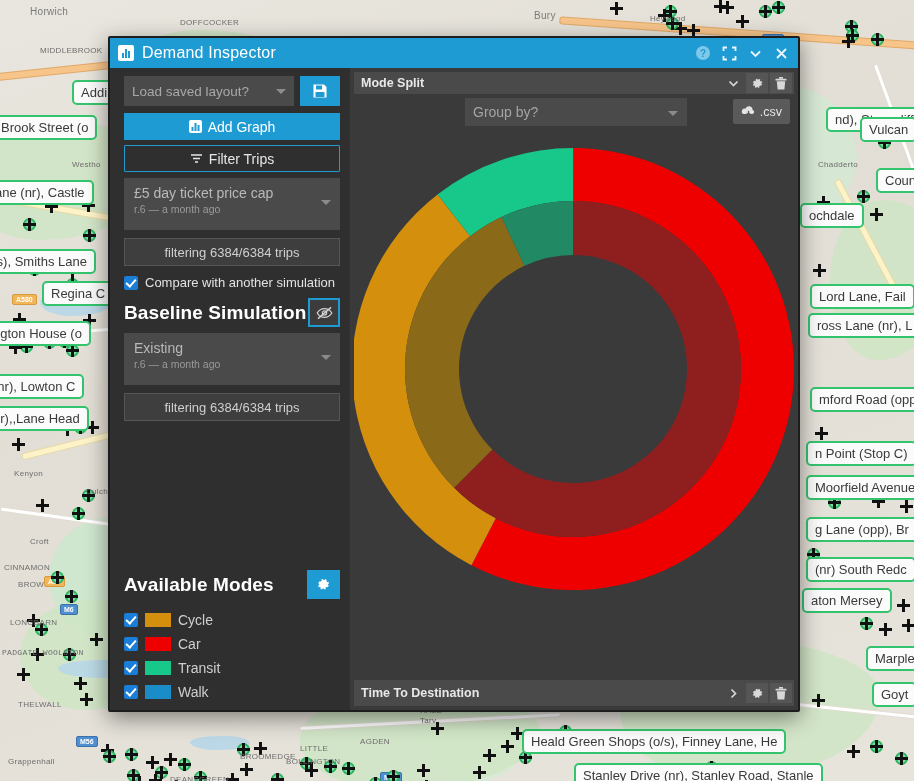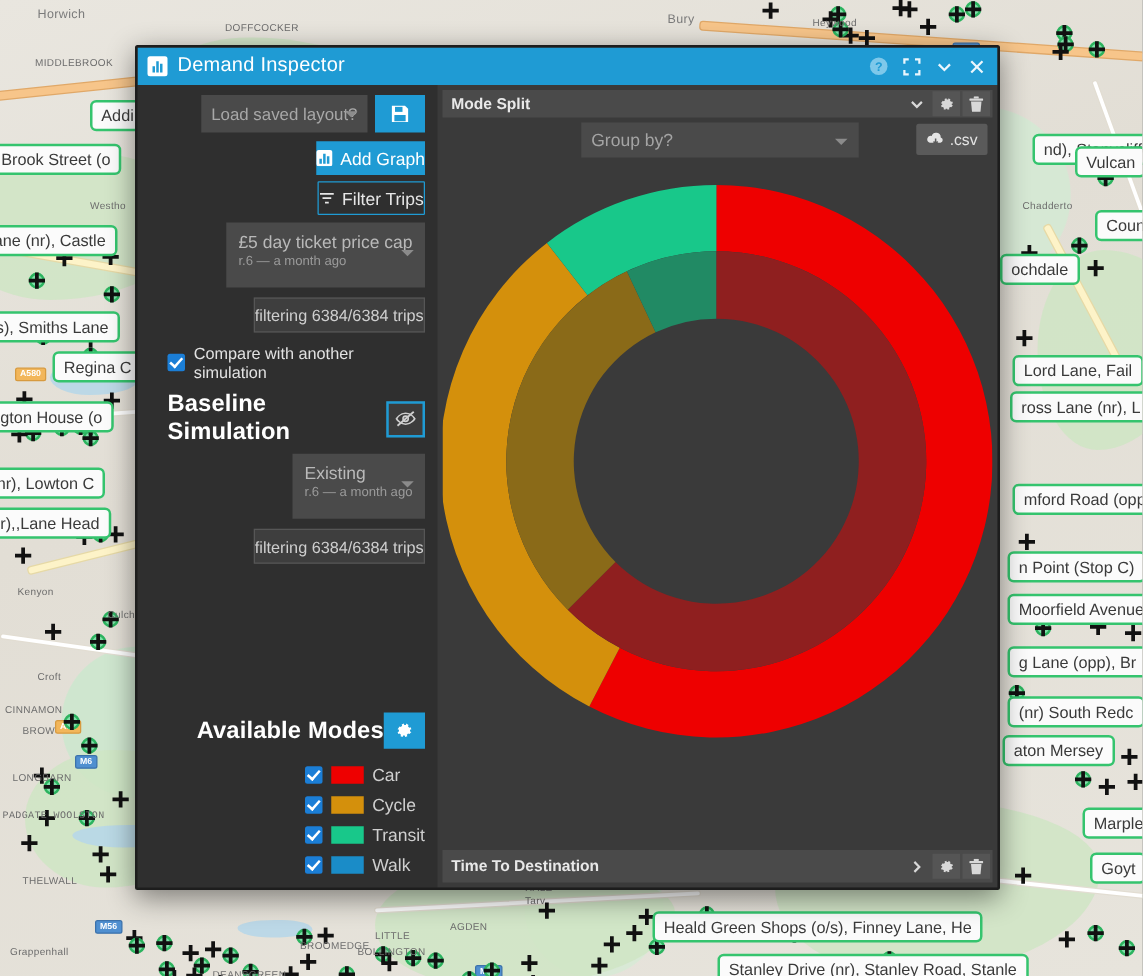--- a/index.html
+++ b/index.html
@@ -66,22 +66,22 @@
   .tb-btn {
     width: 26px; height: 26px; display: flex; align-items: center; justify-content: center;
     color: #eaf6fd; cursor: default;
   }
   .tb-btn svg { display: block; }
 
   .body { flex: 1; display: flex; min-height: 0; }
 
   
   .sidebar {
-    width: 240px; flex: 0 0 240px; background: #2f2f2f; padding: 8px 10px 6px 24px;
-    display: flex; flex-direction: column; align-items: flex-end;
+    width: 240px; flex: 0 0 240px; background: #2f2f2f; padding: 8px 10px 6px 14px;
+    display: flex; flex-direction: column;
   }
   .row1 { display: flex; gap: 6px; margin-bottom: 7px; }
   .ddl {
     flex: 1; height: 30px; background: #4a4a4a; border: none; color: #a8a8a8; font-size: 13.5px;
     display: flex; align-items: center; padding: 0 8px; position: relative;
   }
   .ddl .caret { position: absolute; right: 8px; top: 50%; margin-top: -2px;
     border-left: 5px solid transparent; border-right: 5px solid transparent; border-top: 5px solid #8d8d8d; }
   .save-btn {
     width: 40px; height: 30px; background: #1f9bd4; display: flex; align-items: center; justify-content: center;
@@ -342,21 +342,21 @@
         <div class="gdot" style="left: 895.289px; top: 751.844px;"></div>
         <div class="cross" style="left: 895.289px; top: 751.844px;"></div>
         <div class="gdot" style="left: 271.328px; top: 773.422px;"></div>
         <div class="cross" style="left: 271.328px; top: 773.422px;"></div>
       </div>
     <div id="map-place-names">
         <div class="maptext big" style="left: 30px; top: 6px;">Horwich</div>
         <div class="maptext big" style="left: 534px; top: 10px;">Bury</div>
         <div class="maptext" style="left: 650px; top: 14px;">Heywood</div>
         <div class="maptext" style="left: 180px; top: 18px;">DOFFCOCKER</div>
-        <div class="maptext" style="left: 28px; top: 46px; text-align: right;">MIDDLEBROOK</div>
+        <div class="maptext" style="left: 40px; top: 46px; text-align: right;">MIDDLEBROOK</div>
         <div class="maptext" style="left: 72px; top: 160px;">Westho</div>
         <div class="maptext" style="left: 818px; top: 160px;">Chadderto</div>
         <div class="maptext" style="left: 660px; top: 62px;">HOLLINS</div>
         <div class="maptext" style="left: 14px; top: 469px;">Kenyon</div>
         <div class="maptext" style="left: 86px; top: 487px;">Culch</div>
         <div class="maptext" style="left: 30px; top: 537px;">Croft</div>
         <div class="maptext" style="left: 4px; top: 563px;">CINNAMON</div>
         <div class="maptext" style="left: 18px; top: 580px;">BROW</div>
         <div class="maptext" style="left: 10px; top: 618px;">LONGBARN</div>
         <div class="maptext" style="left: 2px; top: 648px; font-family: Liberation Mono, monospace;">PADGATE WOOLSTON</div>
@@ -511,27 +511,27 @@
           <span class="gear-btn">
             <svg width="15" height="15" viewBox="0 0 16 16" fill="#fff">
               <path d="M8 5.2A2.8 2.8 0 1 0 8 10.8 2.8 2.8 0 0 0 8 5.2zm0 4.1a1.3 1.3 0 1 1 0-2.6 1.3 1.3 0 0 1 0 2.6z"></path>
               <path d="M14 9.1l-1.2-.4a4.9 4.9 0 0 0 0-1.4l1.2-.4-.7-1.8-1.2.4a4.9 4.9 0 0 0-1-1l.4-1.2L9.7 2l-.4 1.2a4.9 4.9 0 0 0-1.4 0L7.5 2l-1.8.7.4 1.2a4.9 4.9 0 0 0-1 1l-1.2-.4L2.2 6.9l1.2.4a4.9 4.9 0 0 0 0 1.4l-1.2.4.7 1.8 1.2-.4a4.9 4.9 0 0 0 1 1l-.4 1.2 1.8.7.4-1.2a4.9 4.9 0 0 0 1.4 0l.4 1.2 1.8-.7-.4-1.2a4.9 4.9 0 0 0 1-1l1.2.4z"></path>
             </svg>
           </span>
         </div>
         <div id="mode-list">
             <div class="mode-row">
               <span class="chk"></span>
-              <span class="swatch" style="background:#ee0000"></span>
-              <span class="mode-name">Car</span>
+              <span class="swatch" style="background:#d4900c"></span>
+              <span class="mode-name">Cycle</span>
             </div>
             <div class="mode-row">
               <span class="chk"></span>
-              <span class="swatch" style="background:#d4900c"></span>
-              <span class="mode-name">Cycle</span>
+              <span class="swatch" style="background:#ee0000"></span>
+              <span class="mode-name">Car</span>
             </div>
             <div class="mode-row">
               <span class="chk"></span>
               <span class="swatch" style="background:#18c88a"></span>
               <span class="mode-name">Transit</span>
             </div>
             <div class="mode-row">
               <span class="chk"></span>
               <span class="swatch" style="background:#1a8cc8"></span>
               <span class="mode-name">Walk</span>

